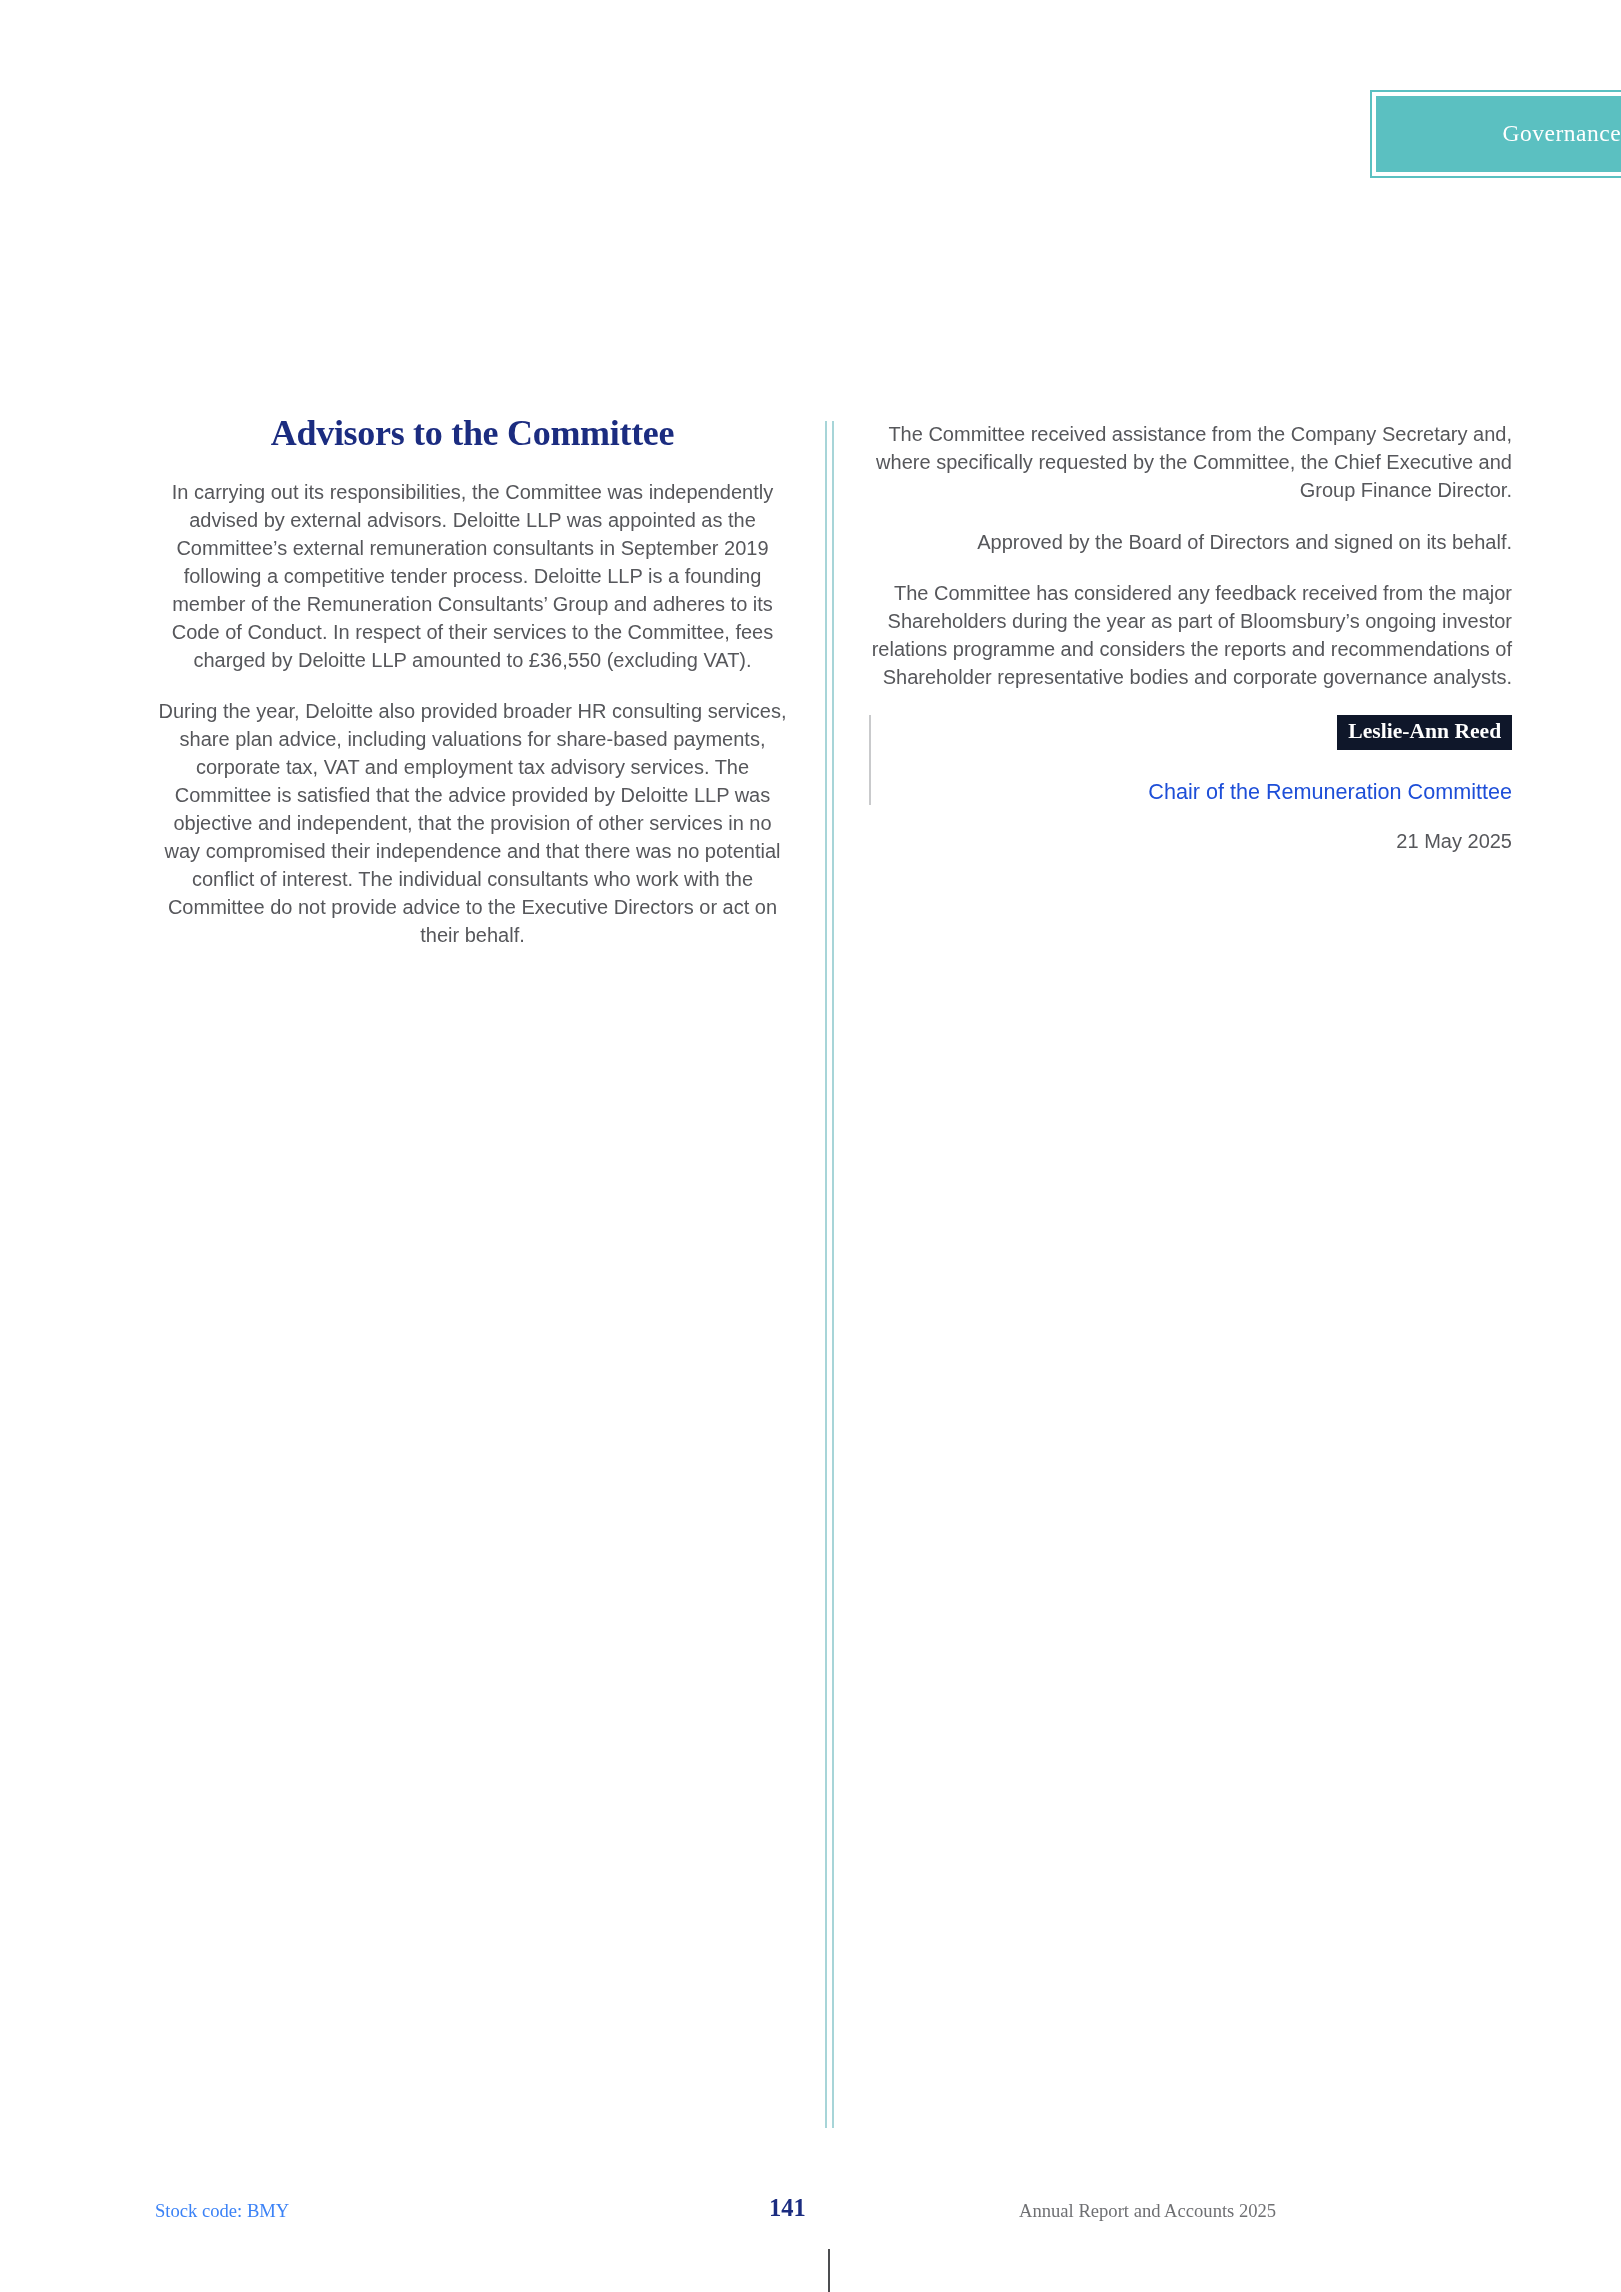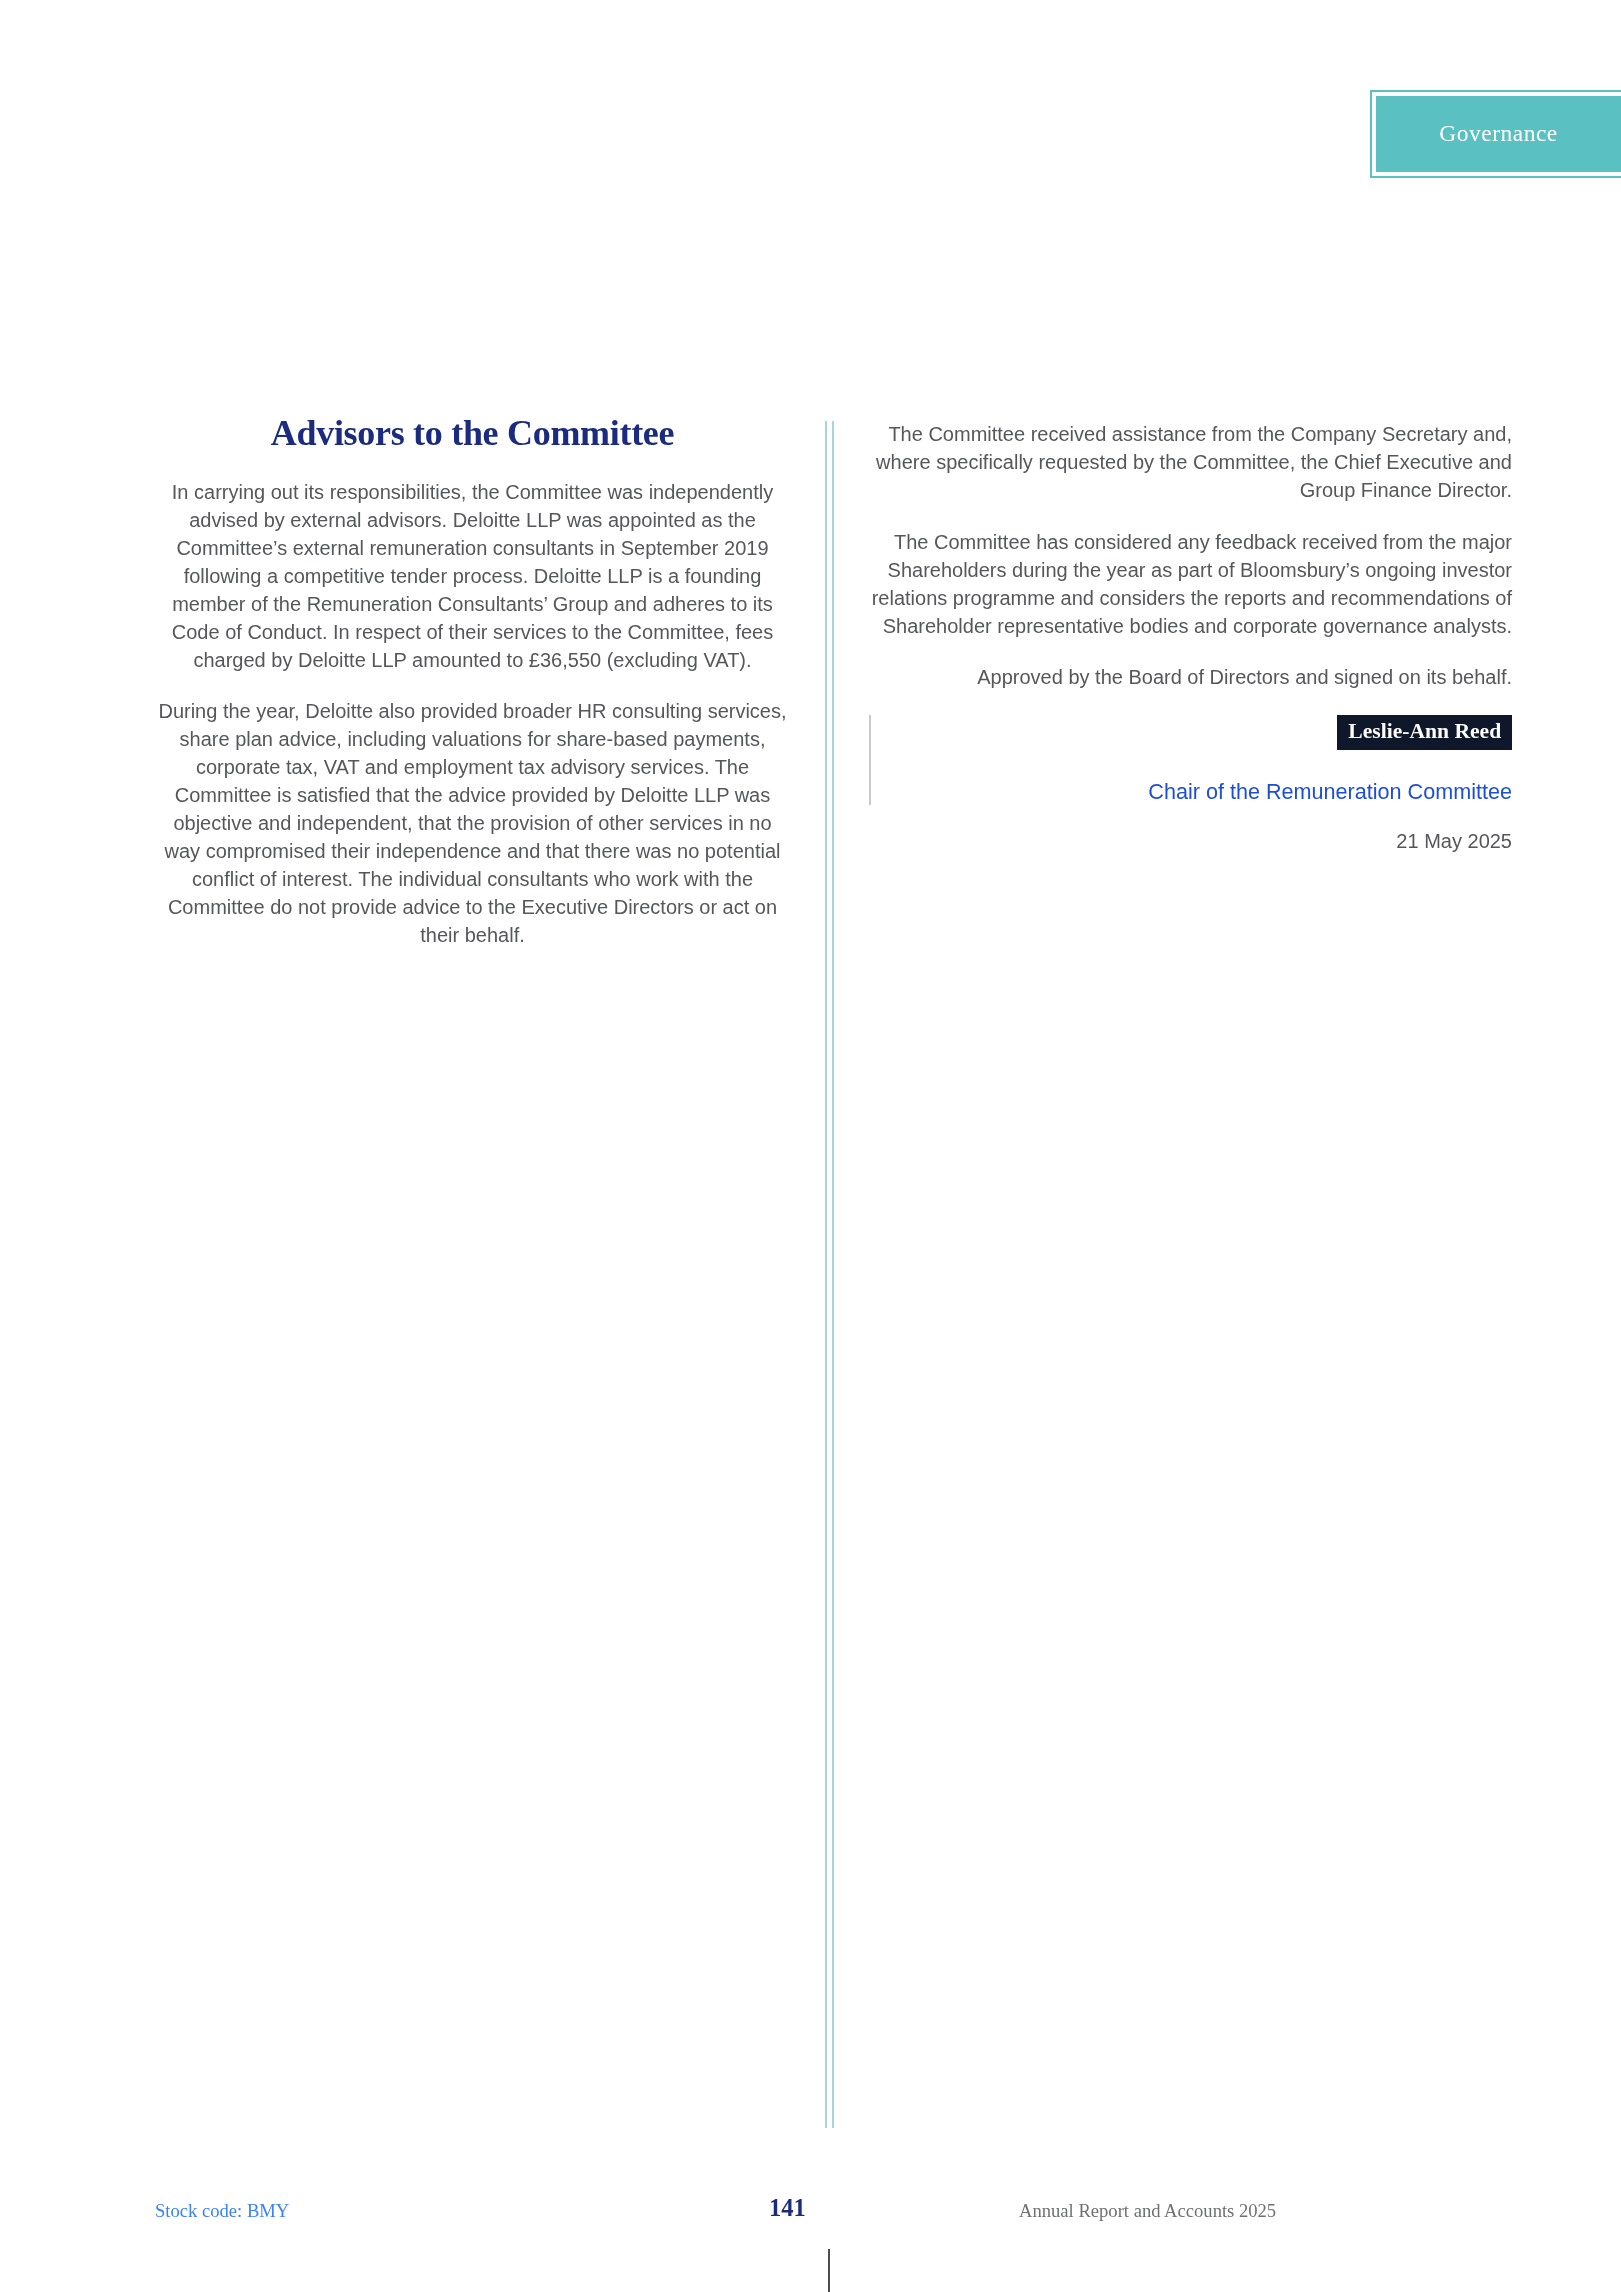--- a/index.html
+++ b/index.html
@@ -21,21 +21,21 @@
     width: 257px;
     border: 2px solid #5bc0c1;
     padding: 3.9px;
     background: #ffffff;
   }
   .gov-inner {
     background: #5bc0c1;
     height: 76px;
     display: flex;
     align-items: center;
-    justify-content: center;
+    justify-content: flex-end;
   }
   .gov-inner span {
     font-family: "Liberation Serif", serif;
     font-size: 23.5px;
     color: #ffffff;
     letter-spacing: 0.5px;
   }
 
   
   .divider {
@@ -147,22 +147,22 @@
   <div class="divider divider-b"></div>
 
   <div class="col col-left">
     <h1 class="section-heading">Advisors to the Committee</h1>
     <p class="body">In carrying out its responsibilities, the Committee was independently advised by external advisors. Deloitte LLP was appointed as the Committee’s external remuneration consultants in September 2019 following a competitive tender process. Deloitte LLP is a founding member of the Remuneration Consultants’ Group and adheres to its Code of Conduct. In respect of their services to the Committee, fees charged by Deloitte LLP amounted to £36,550 (excluding VAT).</p>
     <p class="body">During the year, Deloitte also provided broader HR consulting services, share plan advice, including valuations for share-based payments, corporate tax, VAT and employment tax advisory services. The Committee is satisfied that the advice provided by Deloitte LLP was objective and independent, that the provision of other services in no way compromised their independence and that there was no potential conflict of interest. The individual consultants who work with the Committee do not provide advice to the Executive Directors or act on their behalf.</p>
   </div>
 
   <div class="col col-right">
     <p class="body">The Committee received assistance from the Company Secretary and, where specifically requested by the Committee, the Chief Executive and Group Finance Director.</p>
+    <p class="body">Approved by the Board of Directors and signed on its behalf.</p>
     <p class="body">The Committee has considered any feedback received from the major Shareholders during the year as part of Bloomsbury’s ongoing investor relations programme and considers the reports and recommendations of Shareholder representative bodies and corporate governance analysts.</p>
-    <p class="body">Approved by the Board of Directors and signed on its behalf.</p>
 
     <div class="sig-block">
       <span class="name-badge">Leslie-Ann Reed</span>
       <div class="sig-title">Chair of the Remuneration Committee</div>
     </div>
     <div class="sig-date">21 May 2025</div>
   </div>
 
   <div class="footer-left">Stock code: BMY</div>
   <div class="footer-page">141</div>

